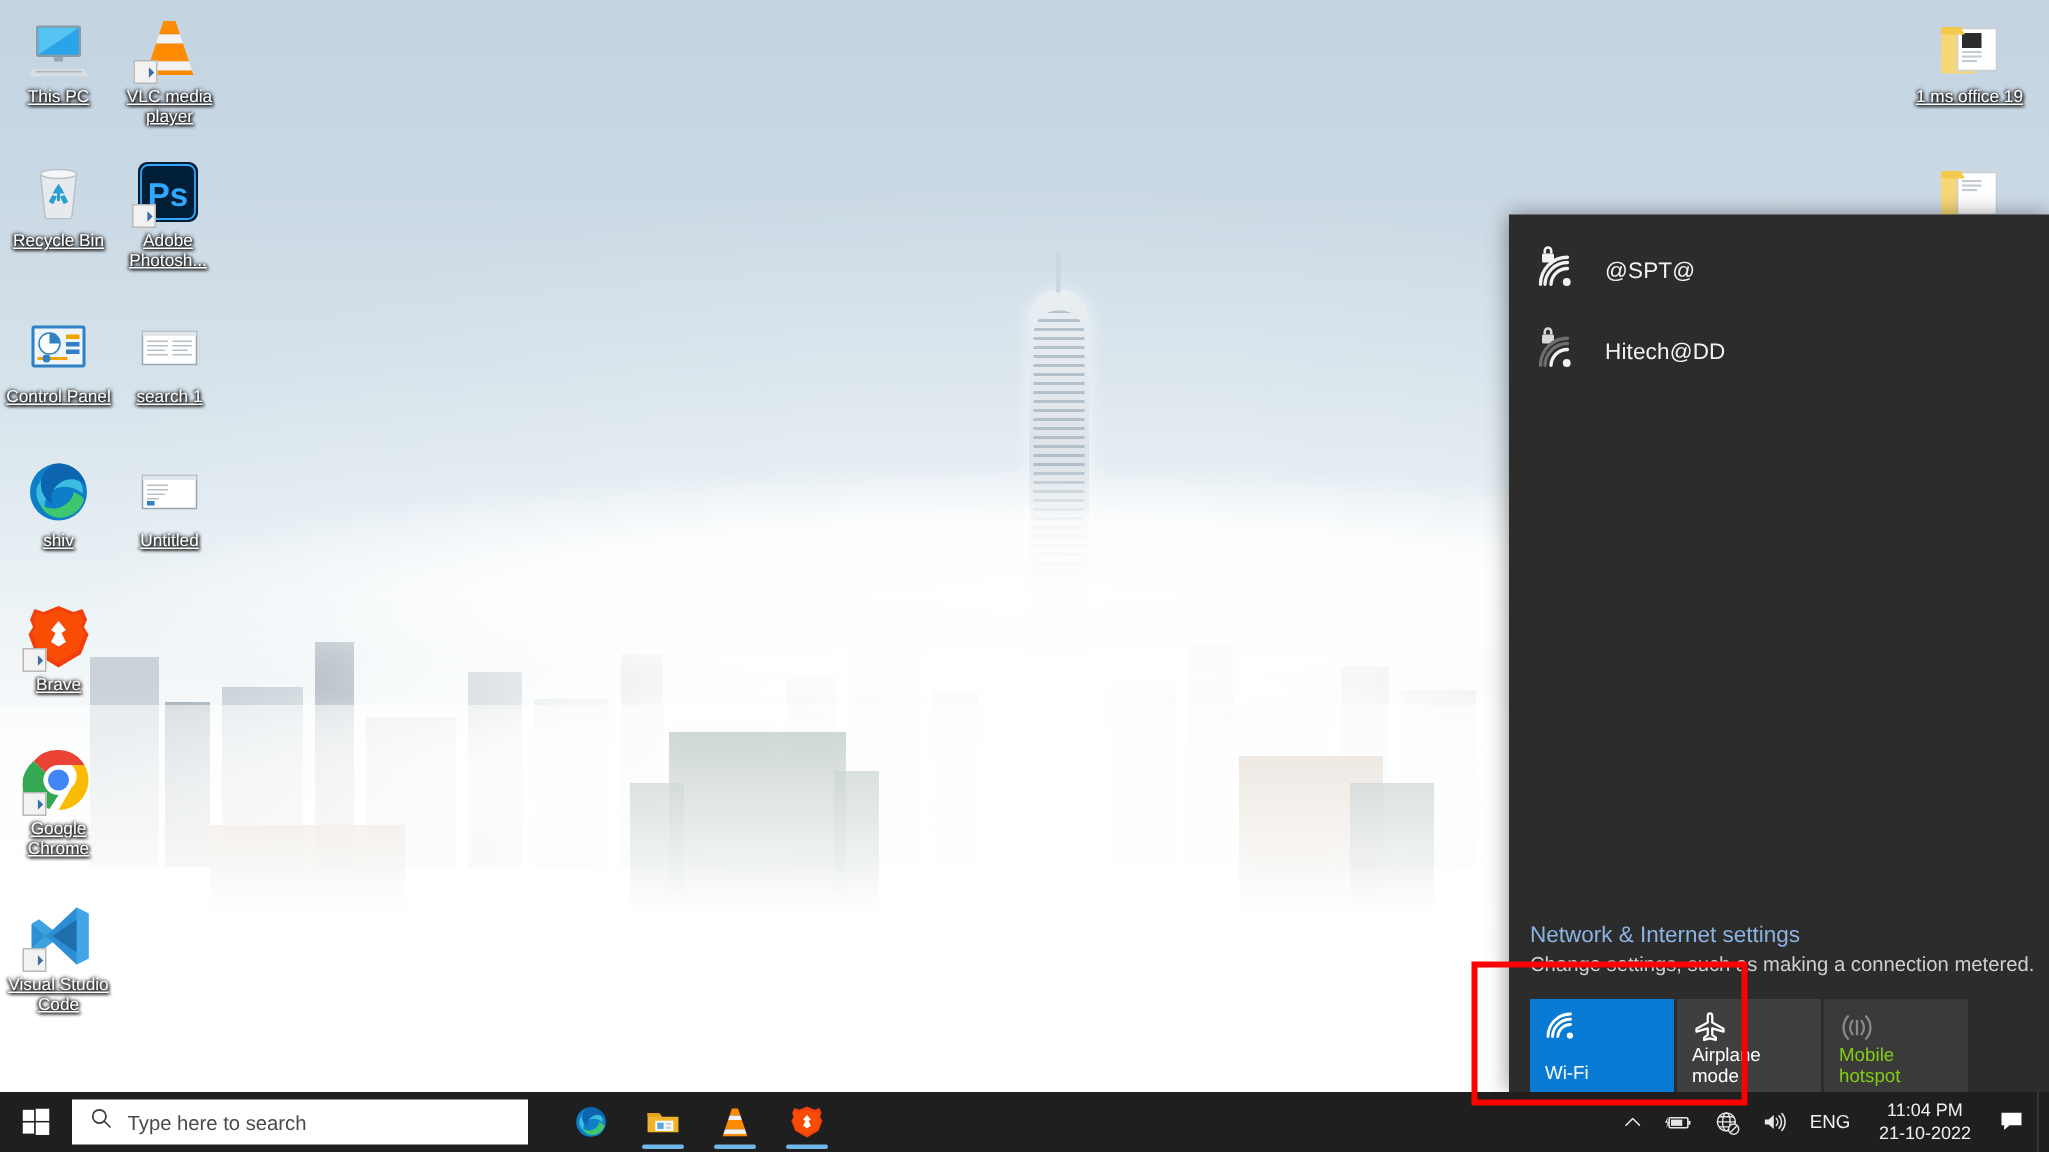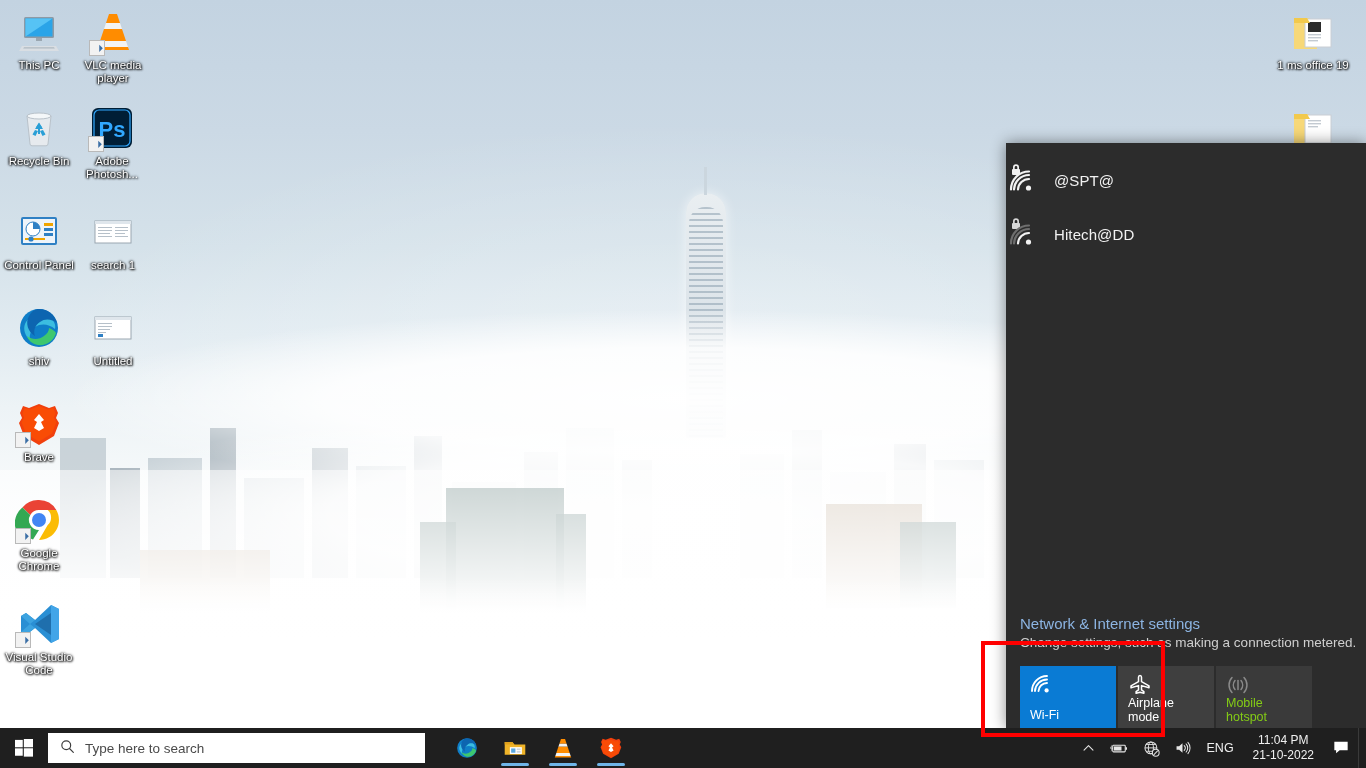--- a/index.html
+++ b/index.html
@@ -59,20 +59,21 @@
   
   .icon-cell {
     position: absolute; width: 74px; text-align: center; cursor: default;
     user-select: none;
   }
   .icon-art { width: 48px; height: 48px; margin: 0 auto 3px; position: relative; }
   .icon-label {
     font-size: 11.5px; line-height: 13px; color: #fff;
     text-shadow: 0 0 3px #000, 1px 1px 2px rgba(0,0,0,.95), -1px 0 2px rgba(0,0,0,.8);
     word-wrap: break-word;
+    text-decoration: underline;
   }
   .shortcut-arrow {
     position: absolute; left: 0; bottom: 0; width: 16px; height: 16px;
     background: #f2f2f2; border: 1px solid #b9b9b9;
     display: flex; align-items: center; justify-content: center;
   }
   .shortcut-arrow::after {
     content: ""; width: 0; height: 0;
     border-left: 5px solid transparent; border-bottom: 5px solid #3a6ea5;
     border-top: 5px solid transparent; transform: rotate(-45deg) translate(1px,-1px);
@@ -81,21 +82,21 @@
   
   .flyout {
     position: absolute; left: 1006px; top: 143px; width: 360px; height: 585px;
     background: #2c2c2c; color: #fff;
     box-shadow: 0 0 14px rgba(0,0,0,.45);
     display: flex; flex-direction: column;
   }
   .net-list { padding-top: 10px; }
   .net-item {
     display: flex; align-items: center; gap: 14px;
-    height: 54px; padding: 0 0 0 0; cursor: default;
+    height: 54px; padding: 0 0 0 16px; cursor: default;
   }
   .net-icon { width: 34px; height: 32px; position: relative; flex: 0 0 34px; }
   .net-name { font-size: 15px; color: #f2f2f2; letter-spacing: .1px; }
   .flyout-spacer { flex: 1 1 auto; }
 
   .settings-block { padding: 0 0 10px 14px; }
   .settings-link {
     font-size: 15px; color: #8cb4e2; margin-bottom: 3px; cursor: pointer; display:inline-block;text-align:right;
   }
   .settings-sub { font-size: 13.5px; color: #cfcfcf; }
@@ -119,21 +120,21 @@
 
   
   .taskbar {
     position: absolute; left: 0; bottom: 0; width: 1366px; height: 40px;
     background: #1f1f1f; display: flex; align-items: center; z-index: 30;
   }
   .start-btn {
     width: 48px; height: 40px; display: flex; align-items: center; justify-content: center; cursor: default;
   }
   .search-box {
-    width: 377px; height: 30px; background: #ffffff; margin-left: 0;
+    width: 304px; height: 30px; background: #ffffff; margin-left: 0;
     display: flex; align-items: center; gap: 10px; padding: 0 12px; cursor: text;
   }
   .search-text { font-size: 13.5px; color: #4a4a4a; }
   .tb-apps { display: flex; align-items: center; margin-left: 18px; gap: 0; }
   .tb-app {
     width: 48px; height: 40px; display: flex; align-items: center; justify-content: center;
     position: relative; cursor: default;
   }
   .tb-app .underline {
     position: absolute; bottom: 2px; left: 10px; width: 28px; height: 3px; background: #6fb5e8; border-radius: 2px;

